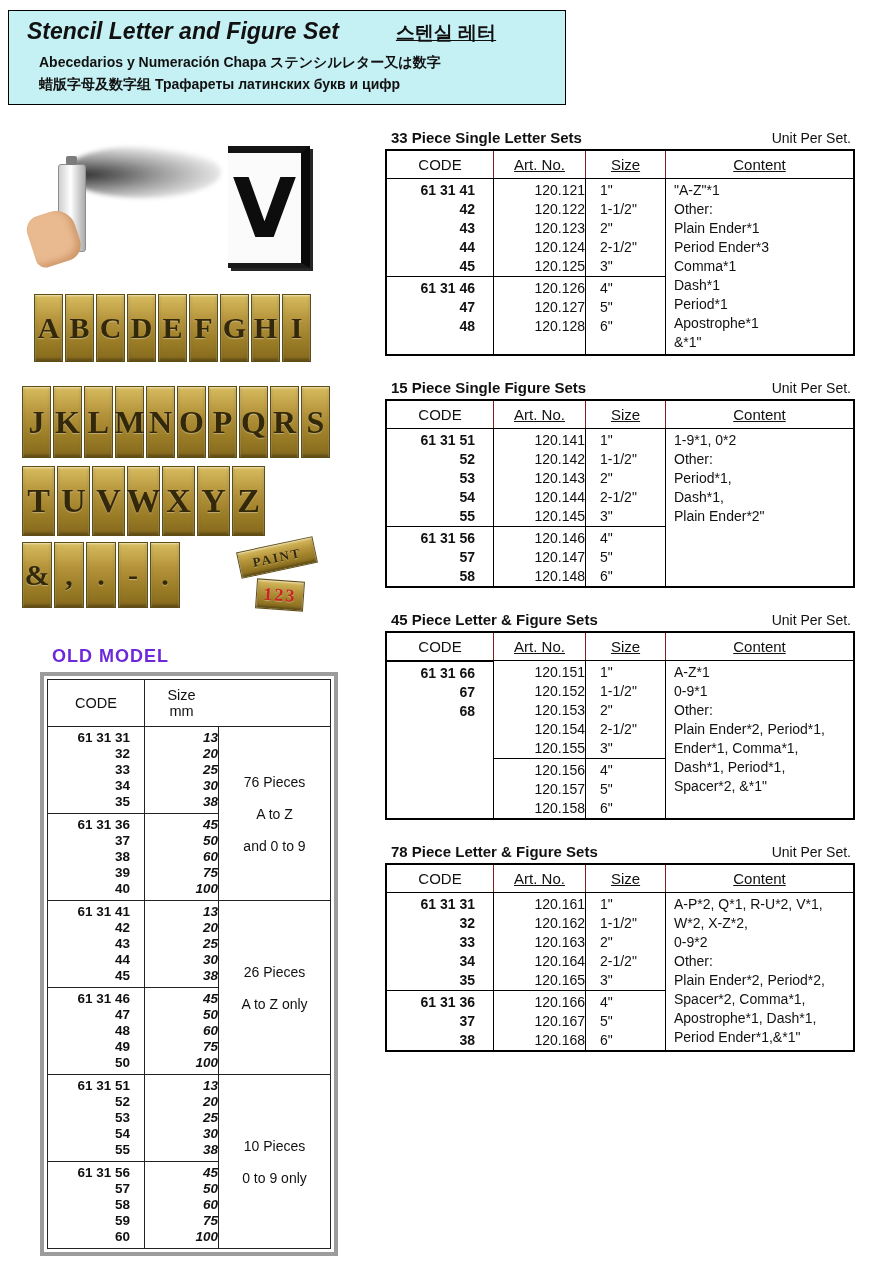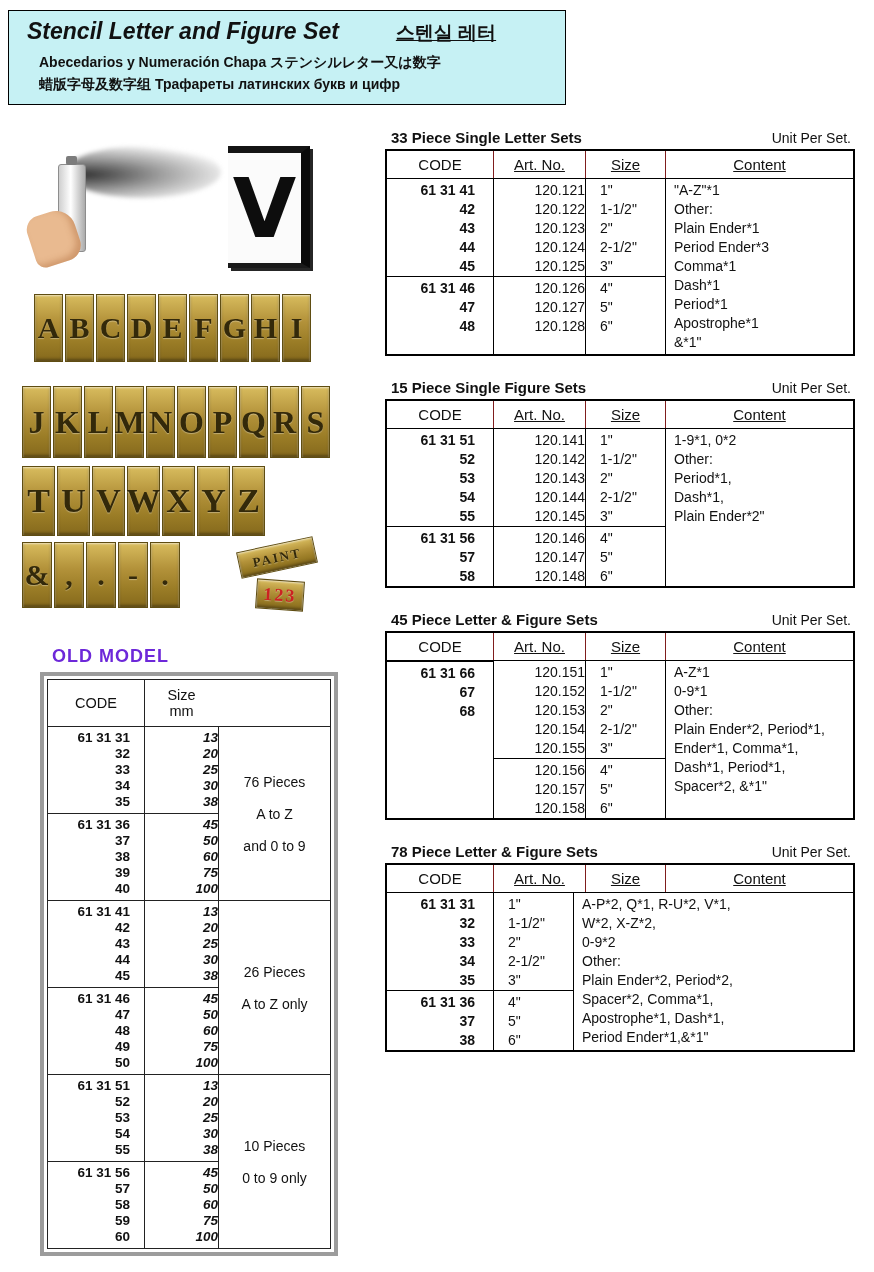--- a/index.html
+++ b/index.html
@@ -515,20 +515,34 @@
                 <div class="cell code">33</div>
                 <div class="cell code">34</div>
                 <div class="cell code">35</div>
               </div>
             <div class="grp g2">
                 <div class="cell code">61 31 36</div>
                 <div class="cell code">37</div>
                 <div class="cell code">38</div>
               </div>
           </div>
+          <div class="rcol c-art">
+            <div class="grp">
+                <div class="cell art">120.161</div>
+                <div class="cell art">120.162</div>
+                <div class="cell art">120.163</div>
+                <div class="cell art">120.164</div>
+                <div class="cell art">120.165</div>
+              </div>
+            <div class="grp g2">
+                <div class="cell art">120.166</div>
+                <div class="cell art">120.167</div>
+                <div class="cell art">120.168</div>
+              </div>
+          </div>
           <div class="rcol c-size">
             <div class="grp">
                 <div class="cell size">1"</div>
                 <div class="cell size">1-1/2"</div>
                 <div class="cell size">2"</div>
                 <div class="cell size">2-1/2"</div>
                 <div class="cell size">3"</div>
               </div>
             <div class="grp g2">
                 <div class="cell size">4"</div>

